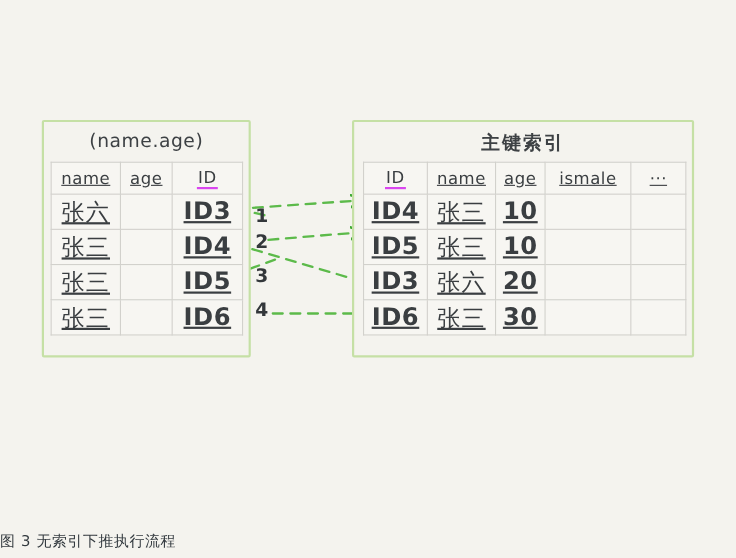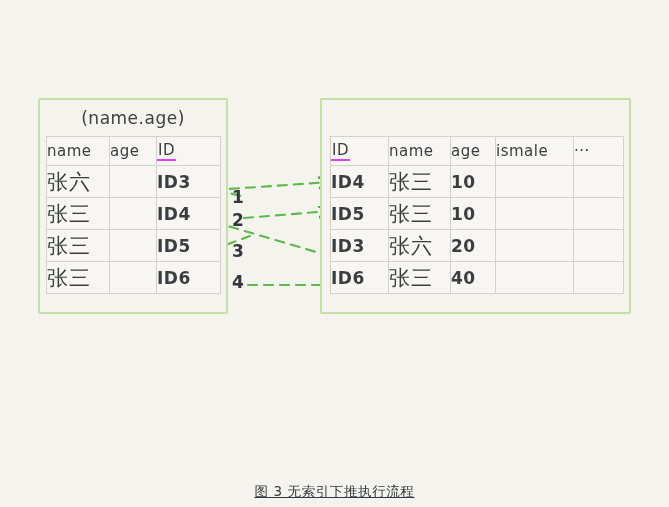--- a/index.html
+++ b/index.html
@@ -23,20 +23,21 @@
     height: 507px;
   }
 
   
   .panel {
     position: absolute;
     background: #f4f3ee;
     border: 2px solid #c5e0a5;
     border-radius: 2px;
     box-sizing: border-box;
+    margin-top: 11px;
   }
   #panel-left {
     left: 38px;
     top: 98px;
     width: 190px;
     height: 216px;
   }
   #panel-right {
     left: 320px;
     top: 98px;
@@ -70,32 +71,34 @@
   table.grid {
     position: absolute;
     border-collapse: collapse;
     table-layout: fixed;
     background: #f7f6f2;
   }
   table.grid td {
     border: 1px solid #d2d1cc;
     box-sizing: border-box;
     padding: 0;
+    text-align: center;
     vertical-align: middle;
     color: #3a3e41;
     font-family: "DejaVu Sans", sans-serif;
     height: 32px;
+    text-decoration: underline;
   }
   table.grid tr.head td {
     font-size: 15px;
     height: 29px;
     letter-spacing: 0.5px;
   }
   table.grid td.cell {
-    font-size: 17px;
+    font-size: 22px;
     font-weight: 700;
     letter-spacing: 0.5px;
   }
   table.grid td.cn {
     font-size: 21px;
     font-weight: 400;
     letter-spacing: 1px;
   }
   td.underlined span {
     border-bottom: 2px solid #d946ef;
@@ -146,26 +149,25 @@
   #step-2 { left: 232px; top: 212px; }
   #step-3 { left: 232px; top: 243px; }
   #step-4 { left: 232px; top: 274px; }
 
   
   #caption {
     position: absolute;
     left: 0;
     right: 0;
     top: 483px;
-    text-align: center;
+    text-align: left;
     font-family: "DejaVu Sans", sans-serif;
     font-size: 13.5px;
     color: #333a3f;
     letter-spacing: 0.6px;
-    text-decoration: underline;
   }
 </style>
 </head>
 <body>
 
 <div id="figure">
 
   <svg id="arrows" viewBox="0 0 669 507" xmlns="http://www.w3.org/2000/svg">
     <defs>
       <marker id="ah" markerWidth="7" markerHeight="7" refX="5.4" refY="3" orient="auto" markerUnits="strokeWidth">
@@ -223,20 +225,21 @@
         <tr>
           <td class="cn">张三</td>
           <td class="cell empty"></td>
           <td class="cell">ID6</td>
         </tr>
       </tbody>
     </table>
   </div>
 
   <div class="panel" id="panel-right">
+    <div class="panel-title" id="title-right">主键索引</div>
 
     <table class="grid" id="table-right">
       <colgroup>
         <col style="width:58px">
           <col style="width:62px">
           <col style="width:45px">
         <col style="width:78px">
           <col style="width:50px">
       </colgroup>
       <tbody>
@@ -264,21 +267,21 @@
         <tr>
           <td class="cell">ID3</td>
           <td class="cn">张六</td>
           <td class="cell">20</td>
           <td class="cell empty"></td>
           <td class="cell empty"></td>
         </tr>
         <tr>
           <td class="cell">ID6</td>
           <td class="cn">张三</td>
-          <td class="cell">40</td>
+          <td class="cell">30</td>
           <td class="cell empty"></td>
           <td class="cell empty"></td>
         </tr>
       </tbody>
     </table>
   </div>
 
   <div class="step-num" id="step-1">1</div>
   <div class="step-num" id="step-2">2</div>
   <div class="step-num" id="step-3">3</div>

